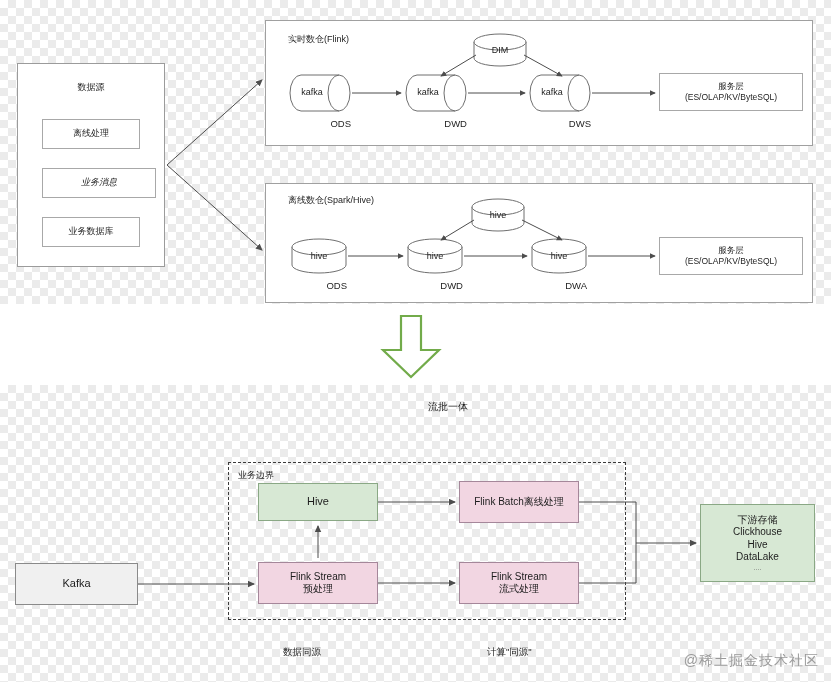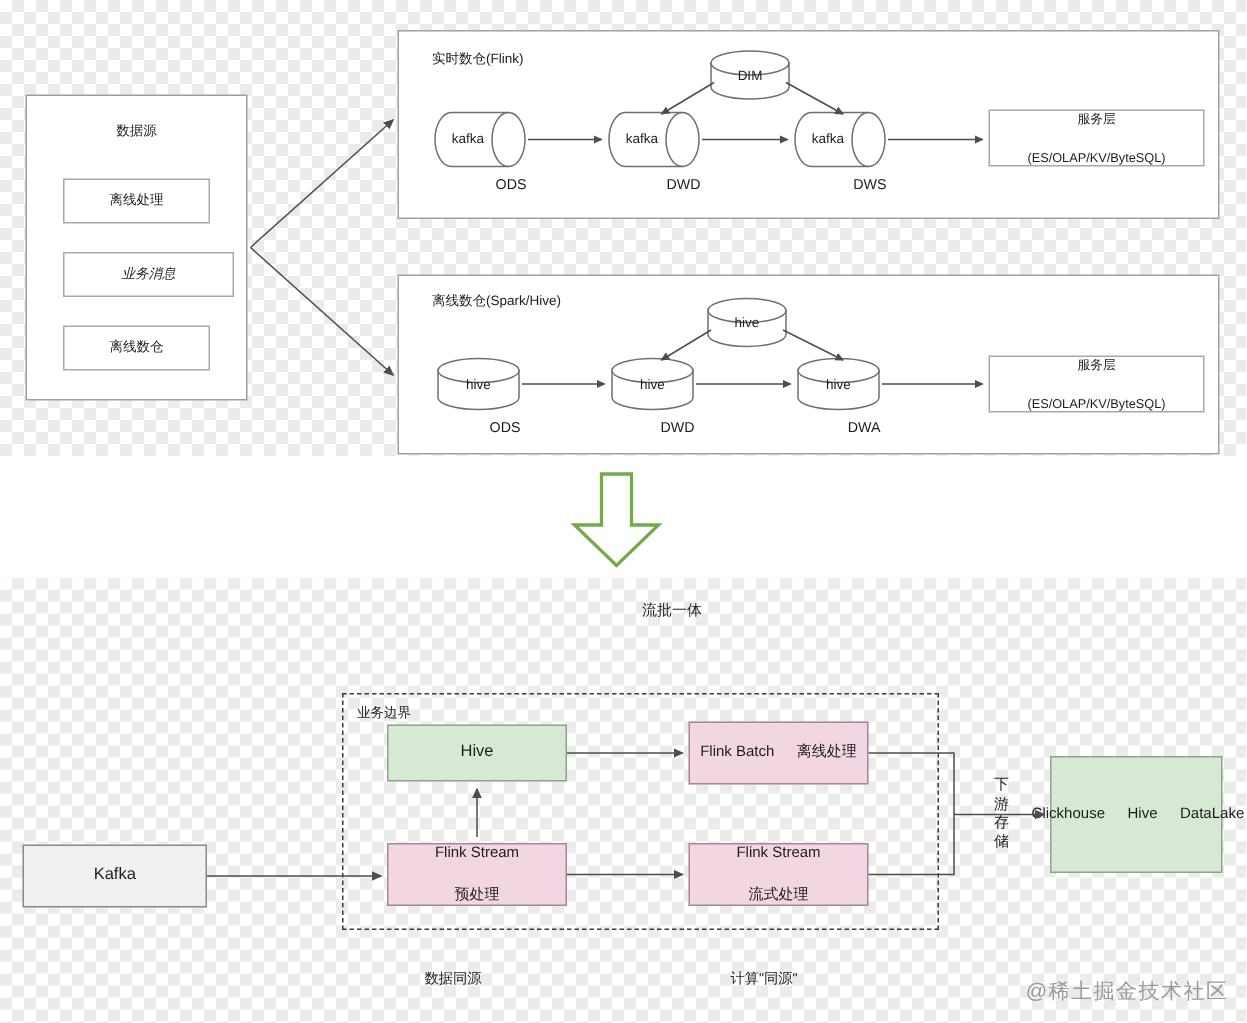--- a/index.html
+++ b/index.html
@@ -34,21 +34,20 @@
     position:absolute;
     box-sizing:border-box;
     border:1px solid #9b9b9b;
     background:#ffffff;
     display:flex;
     align-items:center;
     justify-content:center;
     text-align:center;
     color:#1d1d1d;
     line-height:1.25;
-    gap:15px;
   }
   .box.thin{border-color:#a8a8a8;}
   .box.gray{background:#f0f0f0;border:1.5px solid #8a8a8a;}
   .box.green{background:#d7e8d4;border:1.5px solid #8aa885;}
   .box.pink{background:#f2d6e2;border:1.5px solid #a5879a;}
   .box.group{border:1px solid #a0a0a0;background:#ffffff;display:block;}
 
   .dashed-boundary{
     position:absolute;
     box-sizing:border-box;
@@ -105,21 +104,21 @@
 
 <div id="stage">
 
   <div class="checker panel-top"></div>
   <div class="checker panel-bottom"></div>
 
   <div class="box" style="left:17px;top:63px;width:148px;height:204px;"></div>
   <div class="lbl lbl-cn" style="left:91px;top:81px;transform:translateX(-50%);">数据源</div>
   <div class="box thin" style="left:42px;top:119px;width:98px;height:30px;font-size:9px;">离线处理</div>
   <div class="box thin" style="left:42px;top:168px;width:114px;height:30px;font-size:9px;font-style:italic;">业务消息</div>
-  <div class="box thin" style="left:42px;top:217px;width:98px;height:30px;font-size:9px;">离线数仓</div>
+  <div class="box thin" style="left:42px;top:217px;width:98px;height:30px;font-size:9px;">业务数据库</div>
 
   <div class="box group white" style="left:265px;top:20px;width:548px;height:126px;"></div>
   <div class="lbl lbl-cn" style="left:288px;top:33px;">实时数仓(Flink)</div>
 
   <div class="cyl" style="left:289px;top:74px;width:62px;height:38px;">
     <svg width="62" height="38" viewBox="0 0 62 38">
       <path d="M12 1 H50 A11 18 0 0 1 50 37 H12 A11 18 0 0 1 12 1 Z" fill="#ffffff" stroke="#6f6f6f" stroke-width="1"></path>
       <path d="M50 1 A11 18 0 0 0 50 37" fill="none" stroke="#6f6f6f" stroke-width="1"></path>
     </svg>
     <div class="t" style="top:13px;left:-8px;width:62px;">kafka</div>
@@ -217,21 +216,21 @@
   <div class="box pink" style="left:459px;top:481px;width:120px;height:42px;flex-direction:row;font-size:10px;">
     <span>Flink Batch</span>
     <span>离线处理</span>
   </div>
 
   <div class="box pink" style="left:459px;top:562px;width:120px;height:42px;flex-direction:column;font-size:10px;">
     <span>Flink Stream</span>
     <span>流式处理</span>
   </div>
 
-  <div class="box green" style="left:700px;top:504px;width:115px;height:78px;flex-direction:row;font-size:10px;">
+  <div class="box green" style="left:700px;top:504px;width:115px;height:78px;flex-direction:column;font-size:10px;">
     <span>下游存储</span>
     <span>Clickhouse</span>
     <span>Hive</span>
     <span>DataLake</span>
     <span style="font-size:7px;color:#6f6f6f;">....</span>
   </div>
 
   <div class="cap" style="left:283px;top:646px;">数据同源</div>
   <div class="cap" style="left:487px;top:646px;">计算"同源"</div>
 

